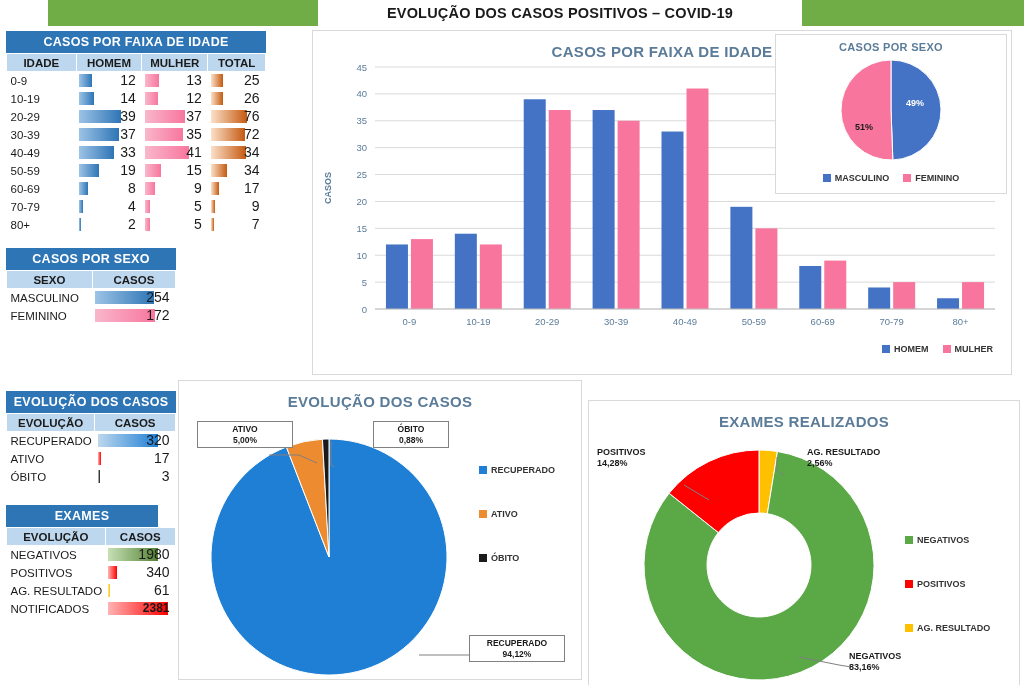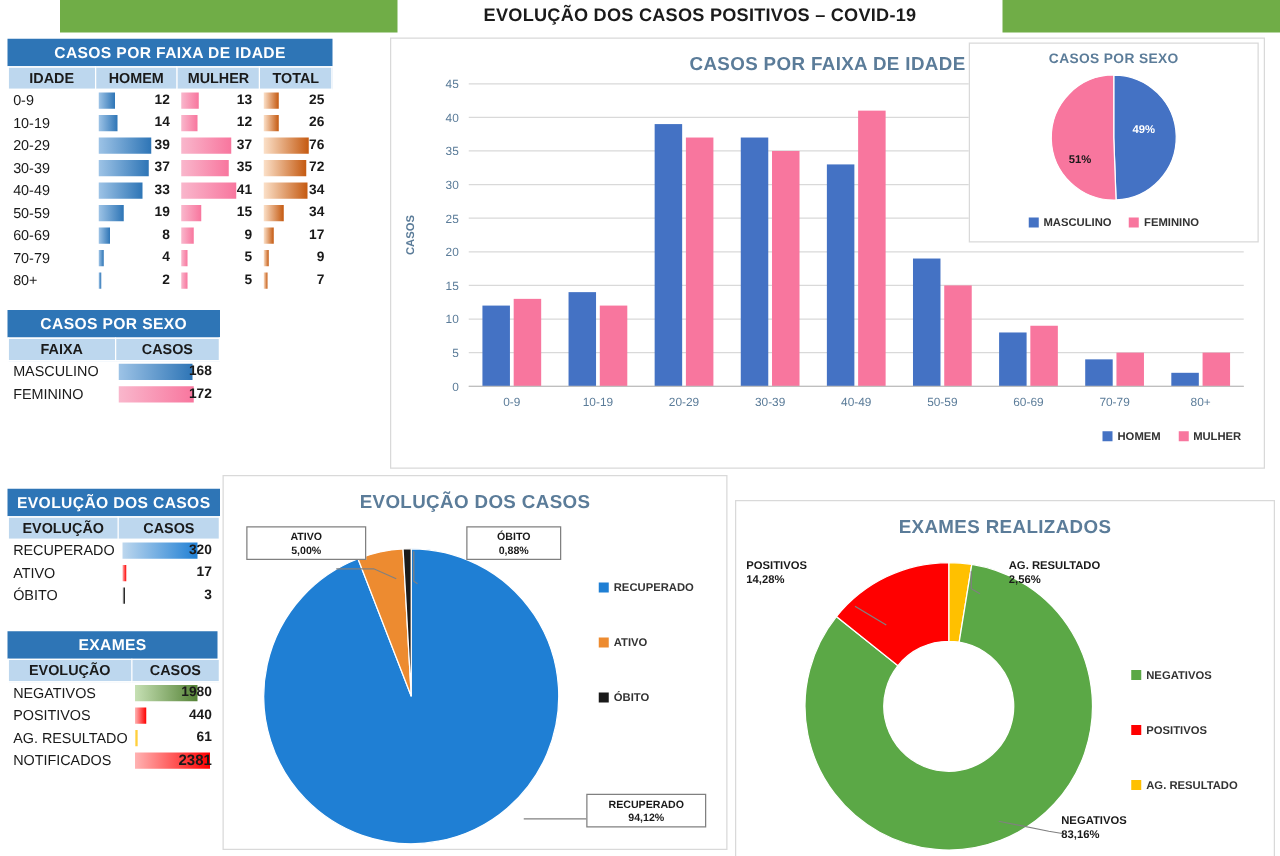--- a/index.html
+++ b/index.html
@@ -65,21 +65,21 @@
   table.grid td.lbl { text-align: left; padding-left: 4px; }
   .cellbar {
     position: relative; width: 100%; height: 15px;
   }
   .cellbar .fill {
     position: absolute; left: 0; top: 1px; height: 13px;
     border-radius: 0;
   }
   .cellbar .num {
     position: absolute; right: 3px; top: 0; line-height: 15px;
-    font-size: 11px; color: #1a1a1a; font-weight: bold;
+    font-size: 14px; color: #1a1a1a;
   }
   .cellbar .num.bold { font-weight: bold; font-size: 12px; }
 
   
   .chart-title {
     text-align: center; color: #5b7c99;
     font-size: 15px; font-weight: bold; letter-spacing: .3px;
   }
   .axis-label {
     color: #5b7c99; font-size: 9.5px; font-weight: bold;
@@ -314,31 +314,31 @@
           </tr>
         </tbody>
     </table>
   </div>
 
   <div class="tbl-title" style="position:absolute;left:6px;top:248px;width:170px;height:22px;">CASOS POR SEXO</div>
   <div style="position:absolute;left:6px;top:270px;width:170px;">
     <table class="grid" id="tbl-sexo">
       <thead>
         <tr>
-          <th style="width:86px">FAIXA</th>
+          <th style="width:86px">SEXO</th>
           <th style="width:84px">CASOS</th>
         </tr>
       </thead>
       <tbody>
           <tr>
             <td class="lbl">MASCULINO</td>
             <td>
               <div class="cellbar">
                 <div class="fill" style="width:59px;background:linear-gradient(90deg,#9dc3e6,#2e75b6);"></div>
-                <span class="num">168</span>
+                <span class="num">254</span>
               </div>
             </td>
           </tr>
           <tr>
             <td class="lbl">FEMININO</td>
             <td>
               <div class="cellbar">
                 <div class="fill" style="width:60px;background:linear-gradient(90deg,#f9b7cc,#f8769e);"></div>
                 <span class="num">172</span>
               </div>
@@ -382,21 +382,21 @@
               <div class="cellbar">
                 <div class="fill" style="width:2px;background:linear-gradient(90deg,#d9d9d9,#000000);"></div>
                 <span class="num">3</span>
               </div>
             </td>
           </tr>
         </tbody>
     </table>
   </div>
 
-  <div class="tbl-title" style="position:absolute;left:6px;top:505px;width:168px;height:22px;">EXAMES</div>
+  <div class="tbl-title" style="position:absolute;left:6px;top:505px;width:152px;height:22px;">EXAMES</div>
   <div style="position:absolute;left:6px;top:527px;width:170px;">
     <table class="grid" id="tbl-exames">
       <thead>
         <tr>
           <th style="width:86px">EVOLUÇÃO</th>
           <th style="width:84px">CASOS</th>
         </tr>
       </thead>
       <tbody>
           <tr>
@@ -406,21 +406,21 @@
                 <div class="fill" style="width:50px;background:linear-gradient(90deg,#c6e0b4,#548235);"></div>
                 <span class="num">1980</span>
               </div>
             </td>
           </tr>
           <tr>
             <td class="lbl">POSITIVOS</td>
             <td>
               <div class="cellbar">
                 <div class="fill" style="width:9px;background:linear-gradient(90deg,#ffb3b3,#ff0000);"></div>
-                <span class="num">440</span>
+                <span class="num">340</span>
               </div>
             </td>
           </tr>
           <tr>
             <td class="lbl">AG. RESULTADO</td>
             <td>
               <div class="cellbar">
                 <div class="fill" style="width:2px;background:linear-gradient(90deg,#ffe699,#ffc000);"></div>
                 <span class="num">61</span>
               </div>

